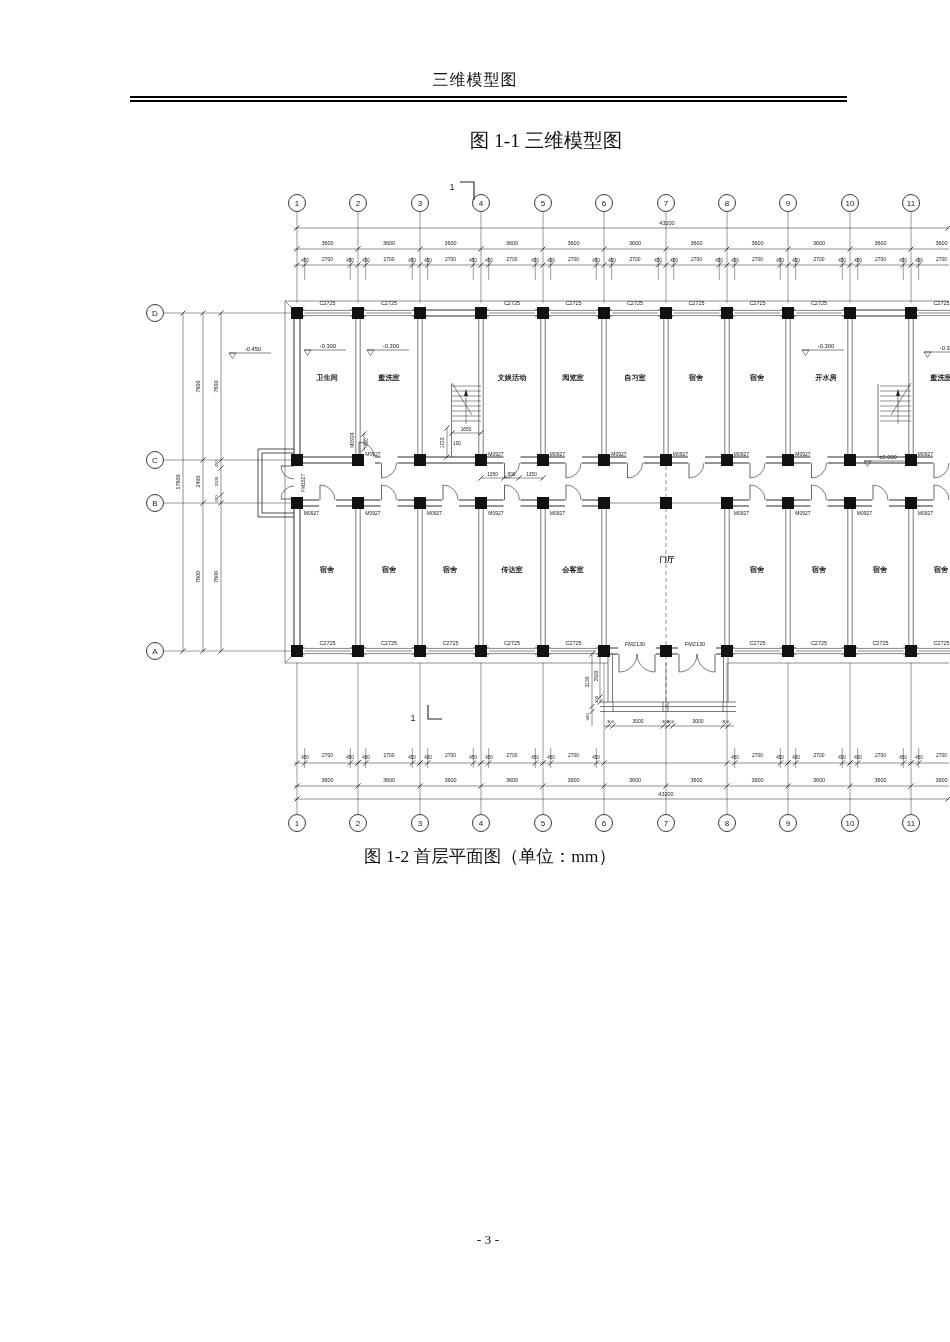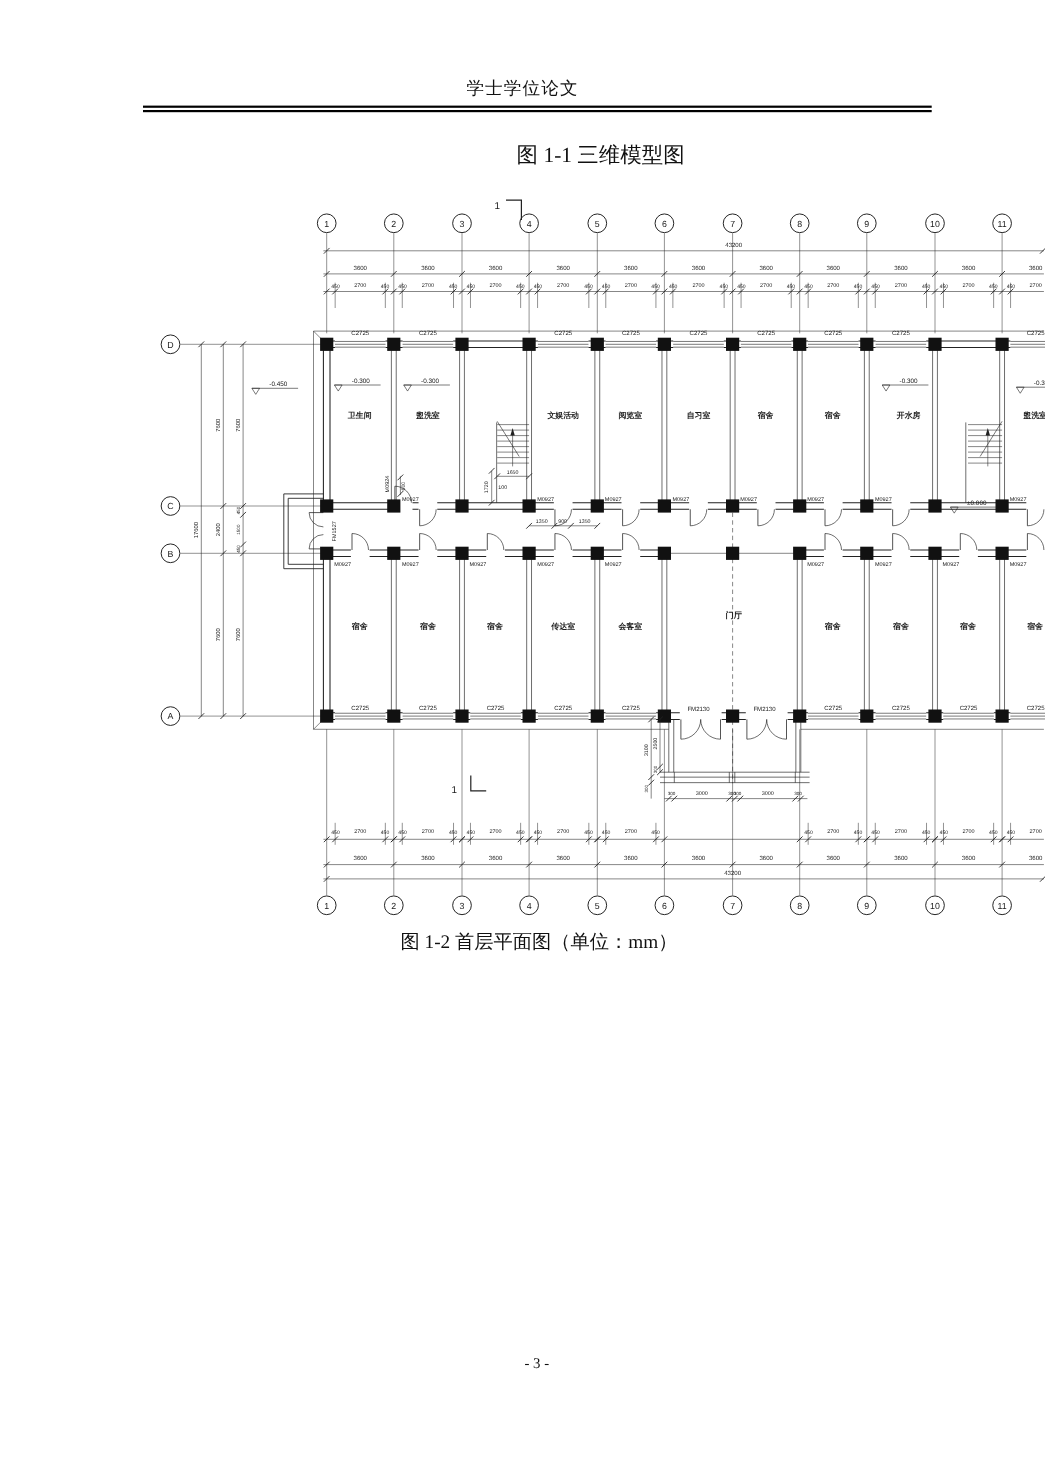--- a/index.html
+++ b/index.html
@@ -17,21 +17,21 @@
        font-size:13.5px;}
   svg{position:absolute;top:0;left:0;}
   svg text{font-family:"Liberation Sans",sans-serif;fill:#1a1a1a;}
 </style>
 </head>
 <body>
 
 <div class="page">
 
   <div class="hdr">
-    <span>学士学位论文</span>
+    <span>三维模型图</span>
   </div>
   <div class="hdr-rule"></div>
 
   <div class="fig1">图 1-1 三维模型图</div>
 
   <svg width="950" height="950" viewBox="0 0 950 950">
     <g stroke="#222" fill="none">
       <path stroke-width="0.5" d="M285,663 V301 H949 M285,663 H608 M728,663 H949 M285,301 L297,313 M285,663 L297,651"></path>
       <path stroke-width="0.95" d="M294,310 H949 M294,316 H949 M294,648 H949 M294,654 H949 M294,310 V654 M300,316 V648"></path>
       <path stroke-width="0.95" d="M300,457 H949 M300,463 H949 M300,500 H608 M300,506 H608 M725,500 H949 M725,506 H949"></path>

